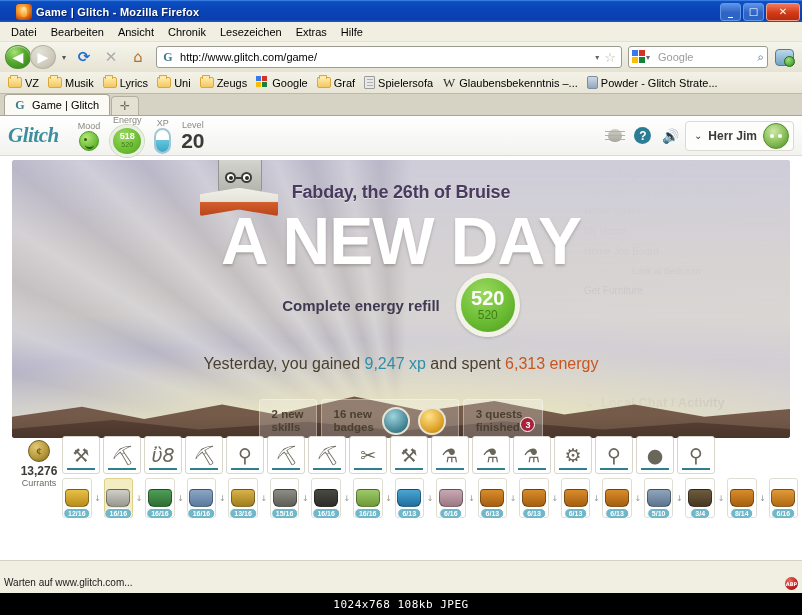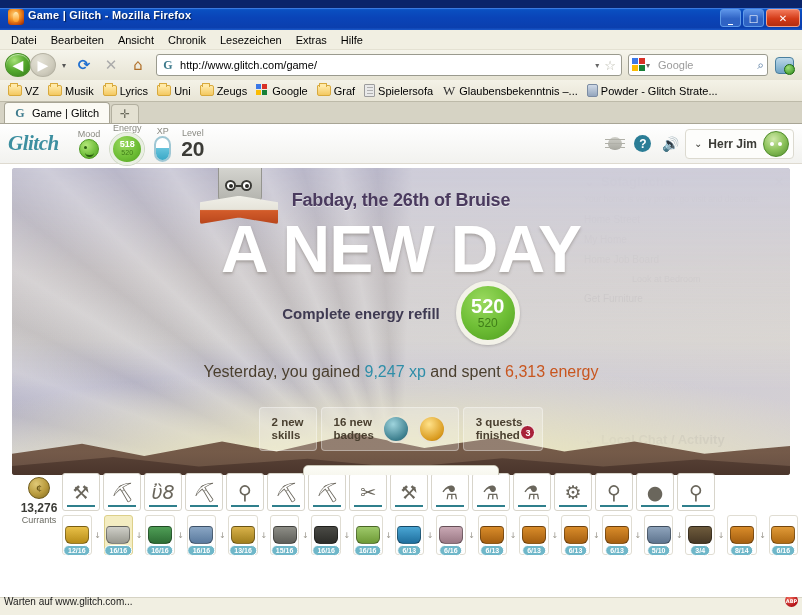--- a/index.html
+++ b/index.html
@@ -9,23 +9,22 @@
     background: #000;
   }
 
   
   .window { width: 802px; height: 615px; position: relative;
             background: #0a246a; display: flex; flex-direction: column; }
 
   .titlebar {
     height: 22px; flex: 0 0 22px;
     background: linear-gradient(to bottom, #0d58c8 0%, #0a4ec0 8%, #0a44b8 40%, #0b3fae 88%, #1a58c8 100%);
-    display: flex; align-items: flex-start; padding: 0 2px 0 8px;
+    display: flex; align-items: center; padding: 0 2px 0 16px;
     border-top: 1px solid #3a7ae0;
-    margin-top: 8px;
   }
   .tb-icon { width: 16px; height: 16px; flex: 0 0 16px; margin-right: 4px;
              border-radius: 3px;
              background: radial-gradient(circle at 40% 35%, #ffd27a 0%, #f08a1d 45%, #c34b0b 75%, #7a2906 100%);
              position: relative; overflow: hidden; }
   .tb-icon::after { content:""; position:absolute; left:5px; top:3px; width:6px; height:10px;
                     background: linear-gradient(to bottom,#fff2c0,#ff9d22); border-radius: 50% 50% 40% 40%; opacity:.9; }
   .tb-title { color: #fff; font-size: 11px; font-weight: bold; letter-spacing: .2px;
               text-shadow: 1px 1px 1px rgba(0,0,0,.55); flex: 1 1 auto; white-space: nowrap; }
   .tb-buttons { display: flex; gap: 2px; align-items: center; }
@@ -294,22 +293,22 @@
   .inv.sel { background:#f4edc2; border-color:#ddd08a; }
   .inv .bag { width:24px;height:18px;border-radius:4px 4px 6px 6px; }
   .inv .qty { position:absolute; left:50%; transform:translateX(-50%); bottom:-2px;
               background:#6fb7c9; color:#fff; font-size:7px; font-weight:bold;
               border-radius:7px; padding:1px 4px; border:1px solid #fff; white-space:nowrap; }
   .inv-arrow { font-size:8px; color:#9a968c; width:8px; text-align:center;
                font-family:"DejaVu Sans",sans-serif; flex:0 0 8px;}
 
   
   .statusbar { height: 18px; flex:0 0 18px; background: #f1efe2;
-               border-top:1px solid #d6d3c4; display:flex; align-items:flex-end;
-               padding: 8px 4px; font-size: 10px; color:#1a1a1a; }
+               border-top:1px solid #d6d3c4; display:flex; align-items:flex-start;
+               padding: 16px 4px; font-size: 10px; color:#1a1a1a; }
   .sb-stop { margin-left:auto; width:13px;height:13px;border-radius:50%;
              background: radial-gradient(circle at 35% 30%, #ef6a5a, #b5131a 70%, #7d0c10);
              color:#fff; font-size:5px; font-weight:bold; display:flex;
              align-items:center;justify-content:center; font-family:"DejaVu Sans",sans-serif;}
   .footer { height: 22px; flex:0 0 22px; background:#000; color:#fff;
             display:flex; align-items:center; justify-content:center; font-size:11px;
             font-family: "DejaVu Sans Mono", monospace; letter-spacing:.5px; }
 </style>
 </head>
 <body>
@@ -702,13 +701,14 @@
           </div>
         </div>
     </div>
   </div>
 
   <div class="statusbar">
     <span>Warten auf www.glitch.com...</span>
     <span class="sb-stop">ABP</span>
   </div>
 
+  <div class="footer">1024x768 108kb JPEG</div>
 </div>
 
 </body></html>

